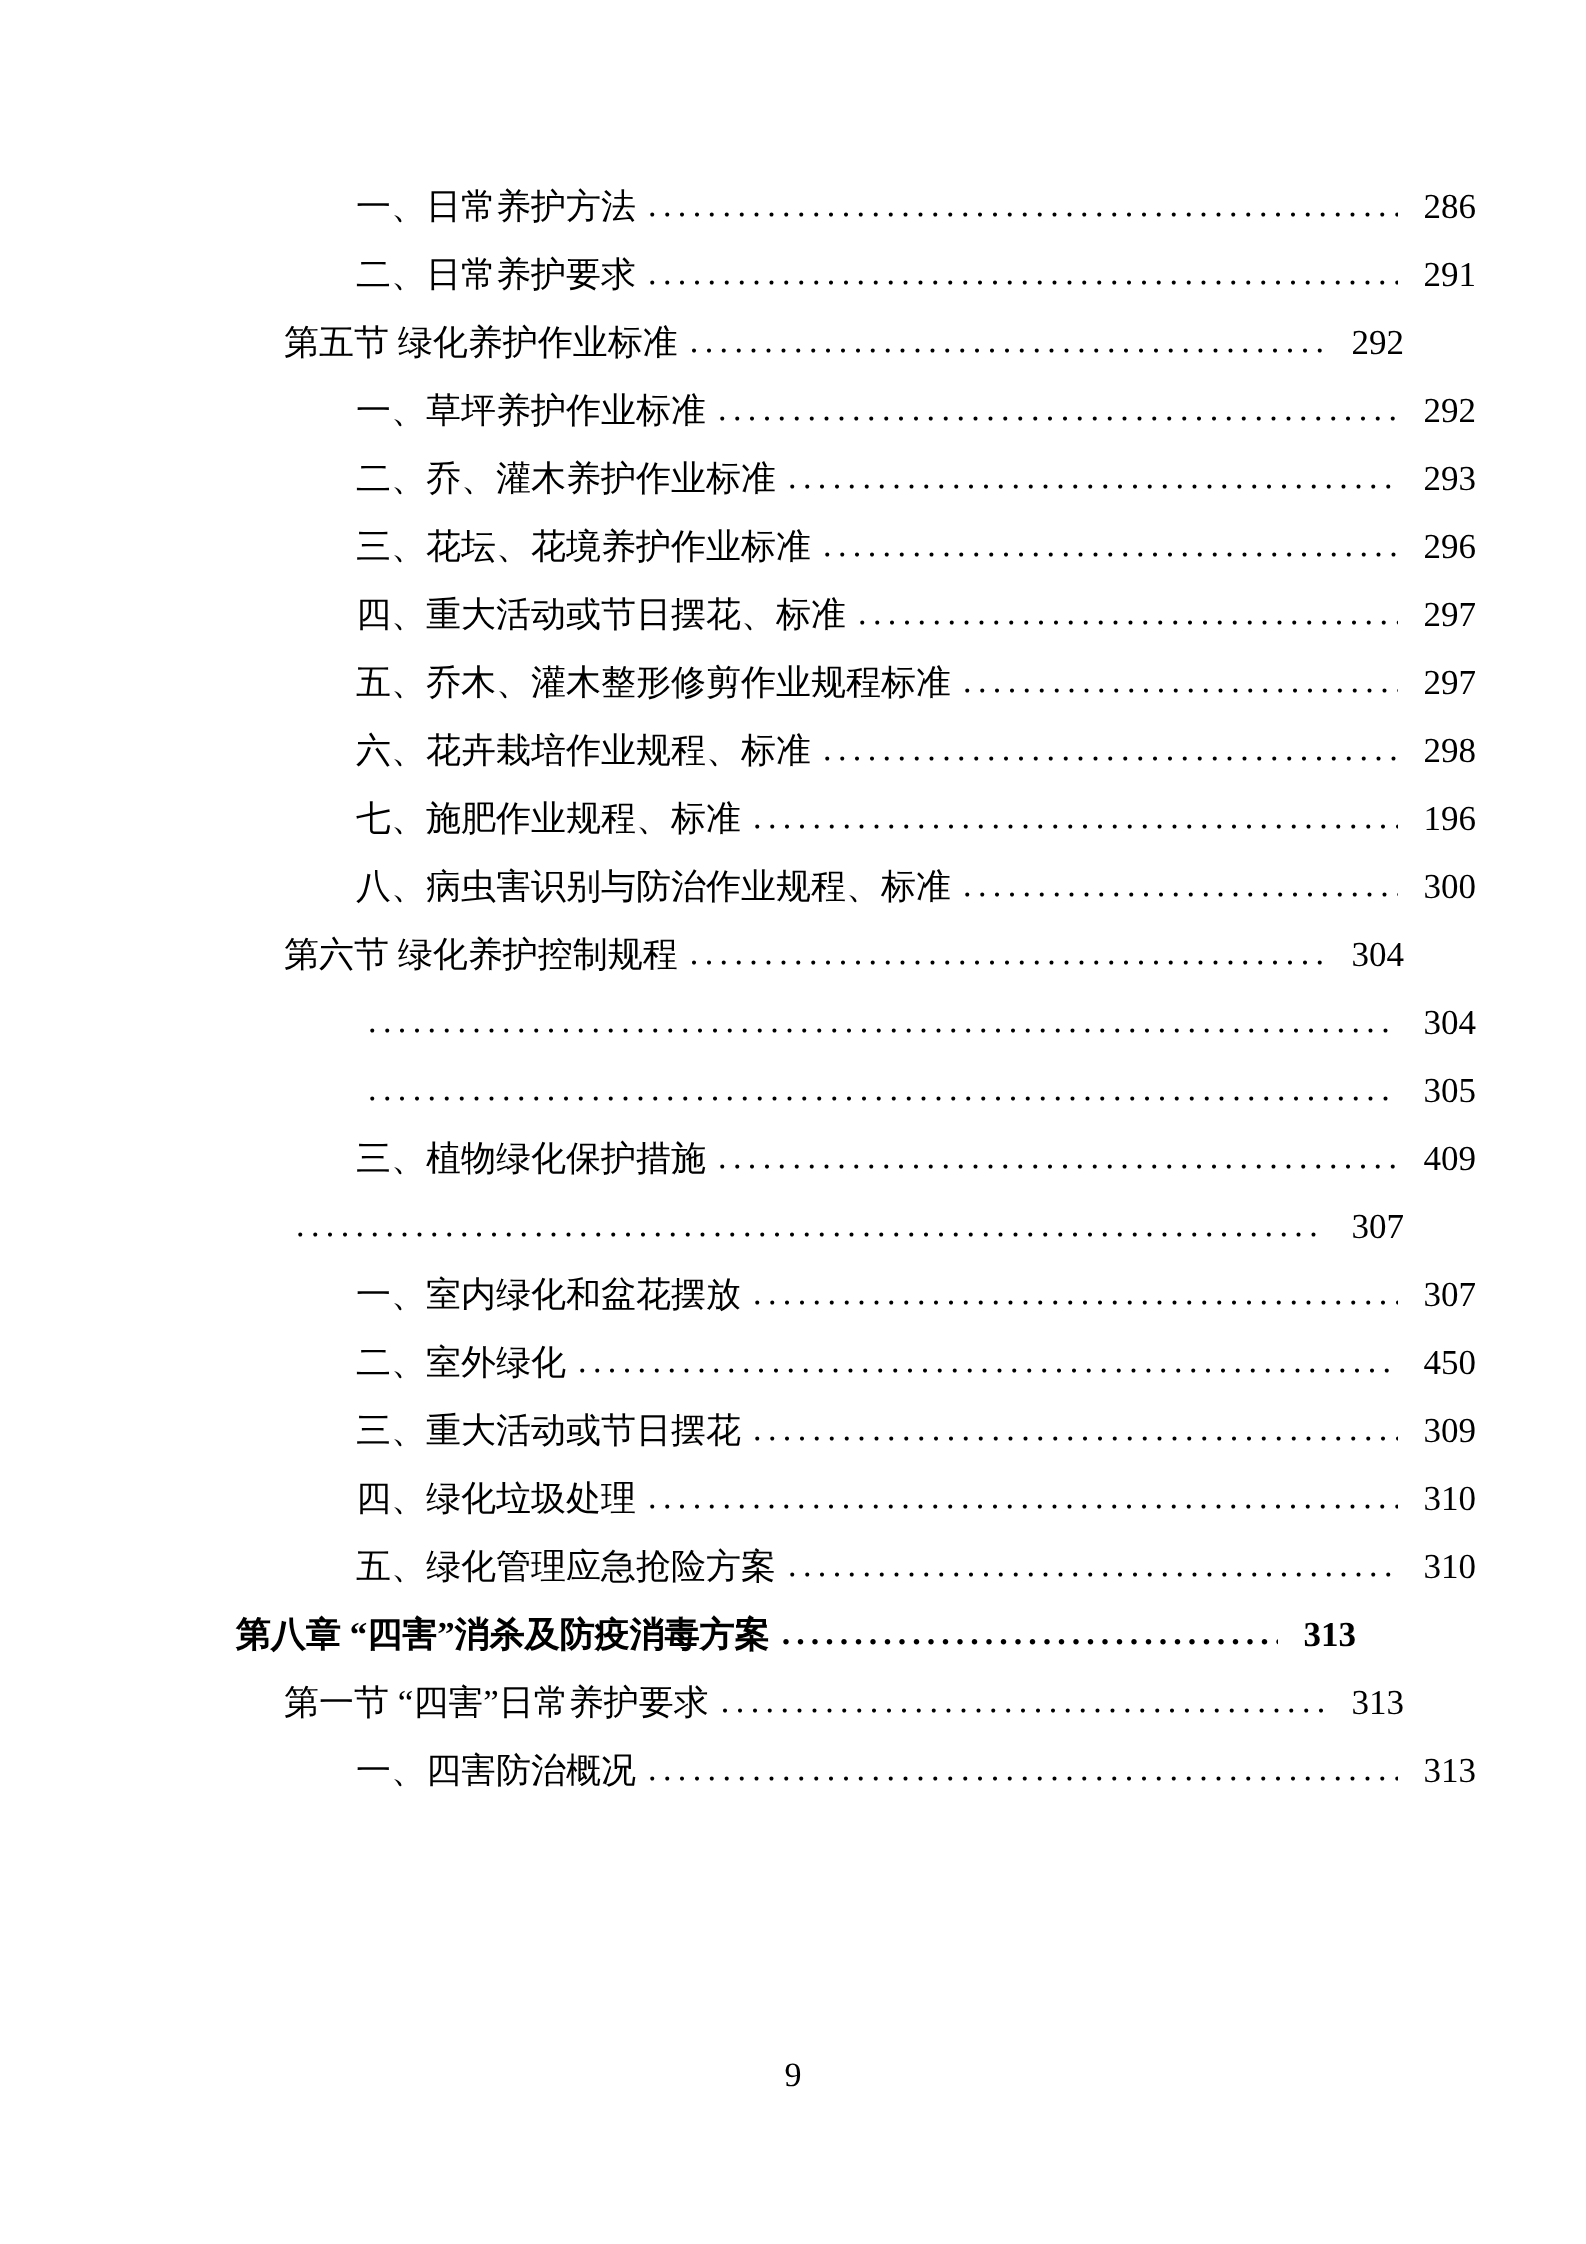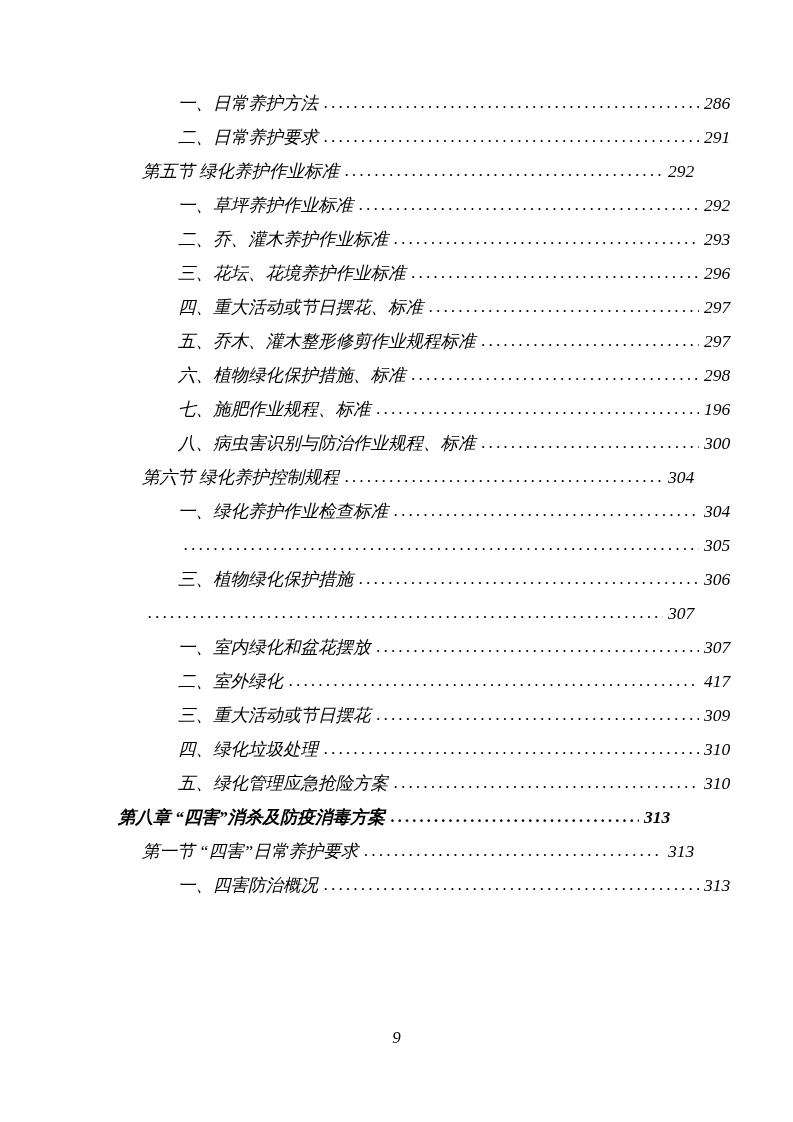--- a/index.html
+++ b/index.html
@@ -12,21 +12,20 @@
     color: #000000;
   }
   .page {
     position: relative;
     width: 793px;
     height: 1122px;
     margin: 0 auto;
     background: #ffffff;
     overflow: hidden;
     box-sizing: border-box;
-    font-style: italic;
   }
   .toc {
     position: absolute;
     left: 118px;
     top: 95px;
     width: 560px;
   }
   .toc-row {
     display: flex;
     align-items: baseline;
@@ -45,20 +44,21 @@
     white-space: nowrap;
     margin: 0 5px 0 6px;
     letter-spacing: 3.2px;
     color: #000;
     font-size: 17px;
     position: relative;
     top: -1px;
   }
   .toc-row .page-num {
     flex: 0 0 auto;
+    text-align: right;
     min-width: 34px;
   }
   
   .lvl-chapter { padding-left: 0px; font-weight: bold; }
   .lvl-chapter .leader { letter-spacing: 3.0px; font-weight: bold;}
   .lvl-section { padding-left: 24px; }
   .lvl-item    { padding-left: 60px; }
 
   .lvl-chapter .page-num { font-weight: bold; }
 
@@ -111,66 +111,65 @@
         <span class="label">四、重大活动或节日摆花、标准</span>
         <span class="leader">.........................................................................................</span>
         <span class="page-num">297</span>
       </div>
       <div class="toc-row lvl-item">
         <span class="label">五、乔木、灌木整形修剪作业规程标准</span>
         <span class="leader">.........................................................................................</span>
         <span class="page-num">297</span>
       </div>
       <div class="toc-row lvl-item">
-        <span class="label">六、植物绿化保护措施、标准</span>
+        <span class="label">六、花卉栽培作业规程、标准</span>
         <span class="leader">.........................................................................................</span>
         <span class="page-num">298</span>
       </div>
       <div class="toc-row lvl-item">
         <span class="label">七、施肥作业规程、标准</span>
         <span class="leader">.........................................................................................</span>
         <span class="page-num">196</span>
       </div>
       <div class="toc-row lvl-item">
         <span class="label">八、病虫害识别与防治作业规程、标准</span>
         <span class="leader">.........................................................................................</span>
         <span class="page-num">300</span>
       </div>
       <div class="toc-row lvl-section">
         <span class="label">第六节 绿化养护控制规程</span>
         <span class="leader">.........................................................................................</span>
         <span class="page-num">304</span>
       </div>
       <div class="toc-row lvl-item">
-        <span class="label">一、绿化养护作业检查标准</span>
         <span class="leader">.........................................................................................</span>
         <span class="page-num">304</span>
       </div>
       <div class="toc-row lvl-item">
         <span class="leader">.........................................................................................</span>
         <span class="page-num">305</span>
       </div>
       <div class="toc-row lvl-item">
         <span class="label">三、植物绿化保护措施</span>
         <span class="leader">.........................................................................................</span>
-        <span class="page-num">306</span>
+        <span class="page-num">409</span>
       </div>
       <div class="toc-row lvl-section">
         <span class="leader">.........................................................................................</span>
         <span class="page-num">307</span>
       </div>
       <div class="toc-row lvl-item">
         <span class="label">一、室内绿化和盆花摆放</span>
         <span class="leader">.........................................................................................</span>
         <span class="page-num">307</span>
       </div>
       <div class="toc-row lvl-item">
         <span class="label">二、室外绿化</span>
         <span class="leader">.........................................................................................</span>
-        <span class="page-num">417</span>
+        <span class="page-num">450</span>
       </div>
       <div class="toc-row lvl-item">
         <span class="label">三、重大活动或节日摆花</span>
         <span class="leader">.........................................................................................</span>
         <span class="page-num">309</span>
       </div>
       <div class="toc-row lvl-item">
         <span class="label">四、绿化垃圾处理</span>
         <span class="leader">.........................................................................................</span>
         <span class="page-num">310</span>

